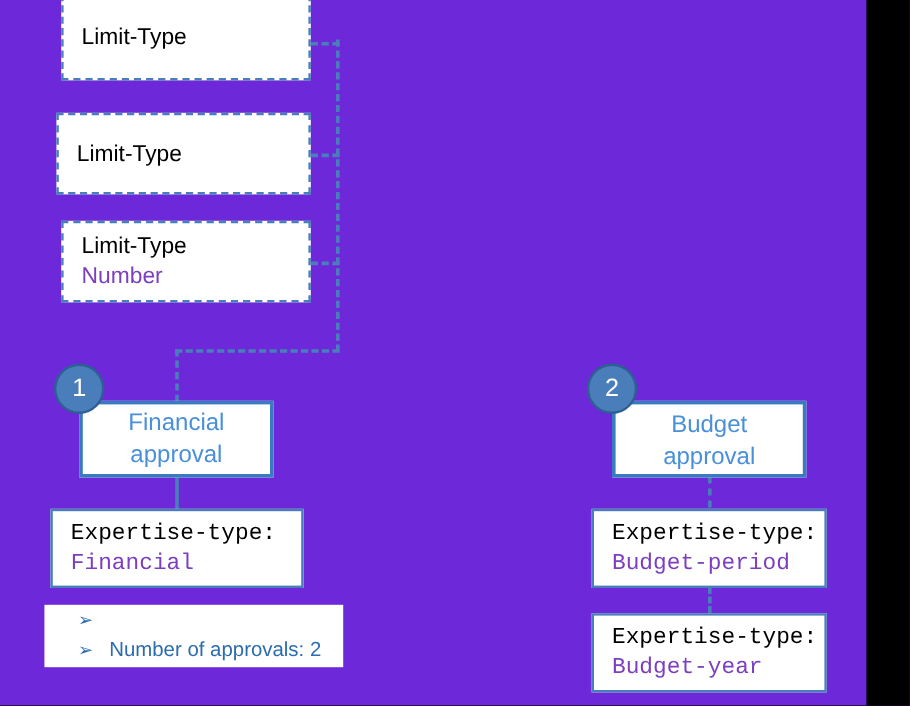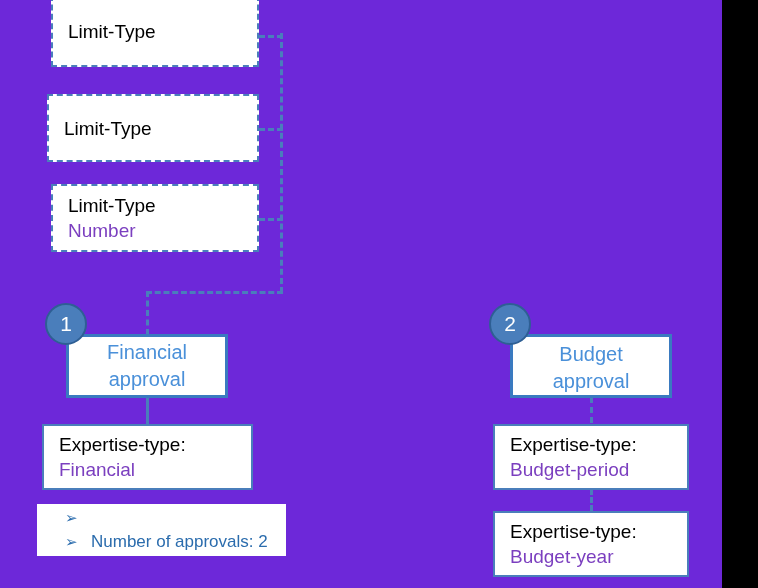--- a/index.html
+++ b/index.html
@@ -28,20 +28,21 @@
     justify-content: center;
   }
 
   
   .node.dashed {
     border: 2px dashed #4a7ebb;
   }
   
   .node.solid {
     border: 2px solid #4a7ebb;
+    font-family: Liberation Mono, monospace;
   }
   
   .node.approval {
     border: 3px solid #3a7ac0;
     align-items: center;
     justify-content: center;
     text-align: center;
   }
   
   .node.plain {

